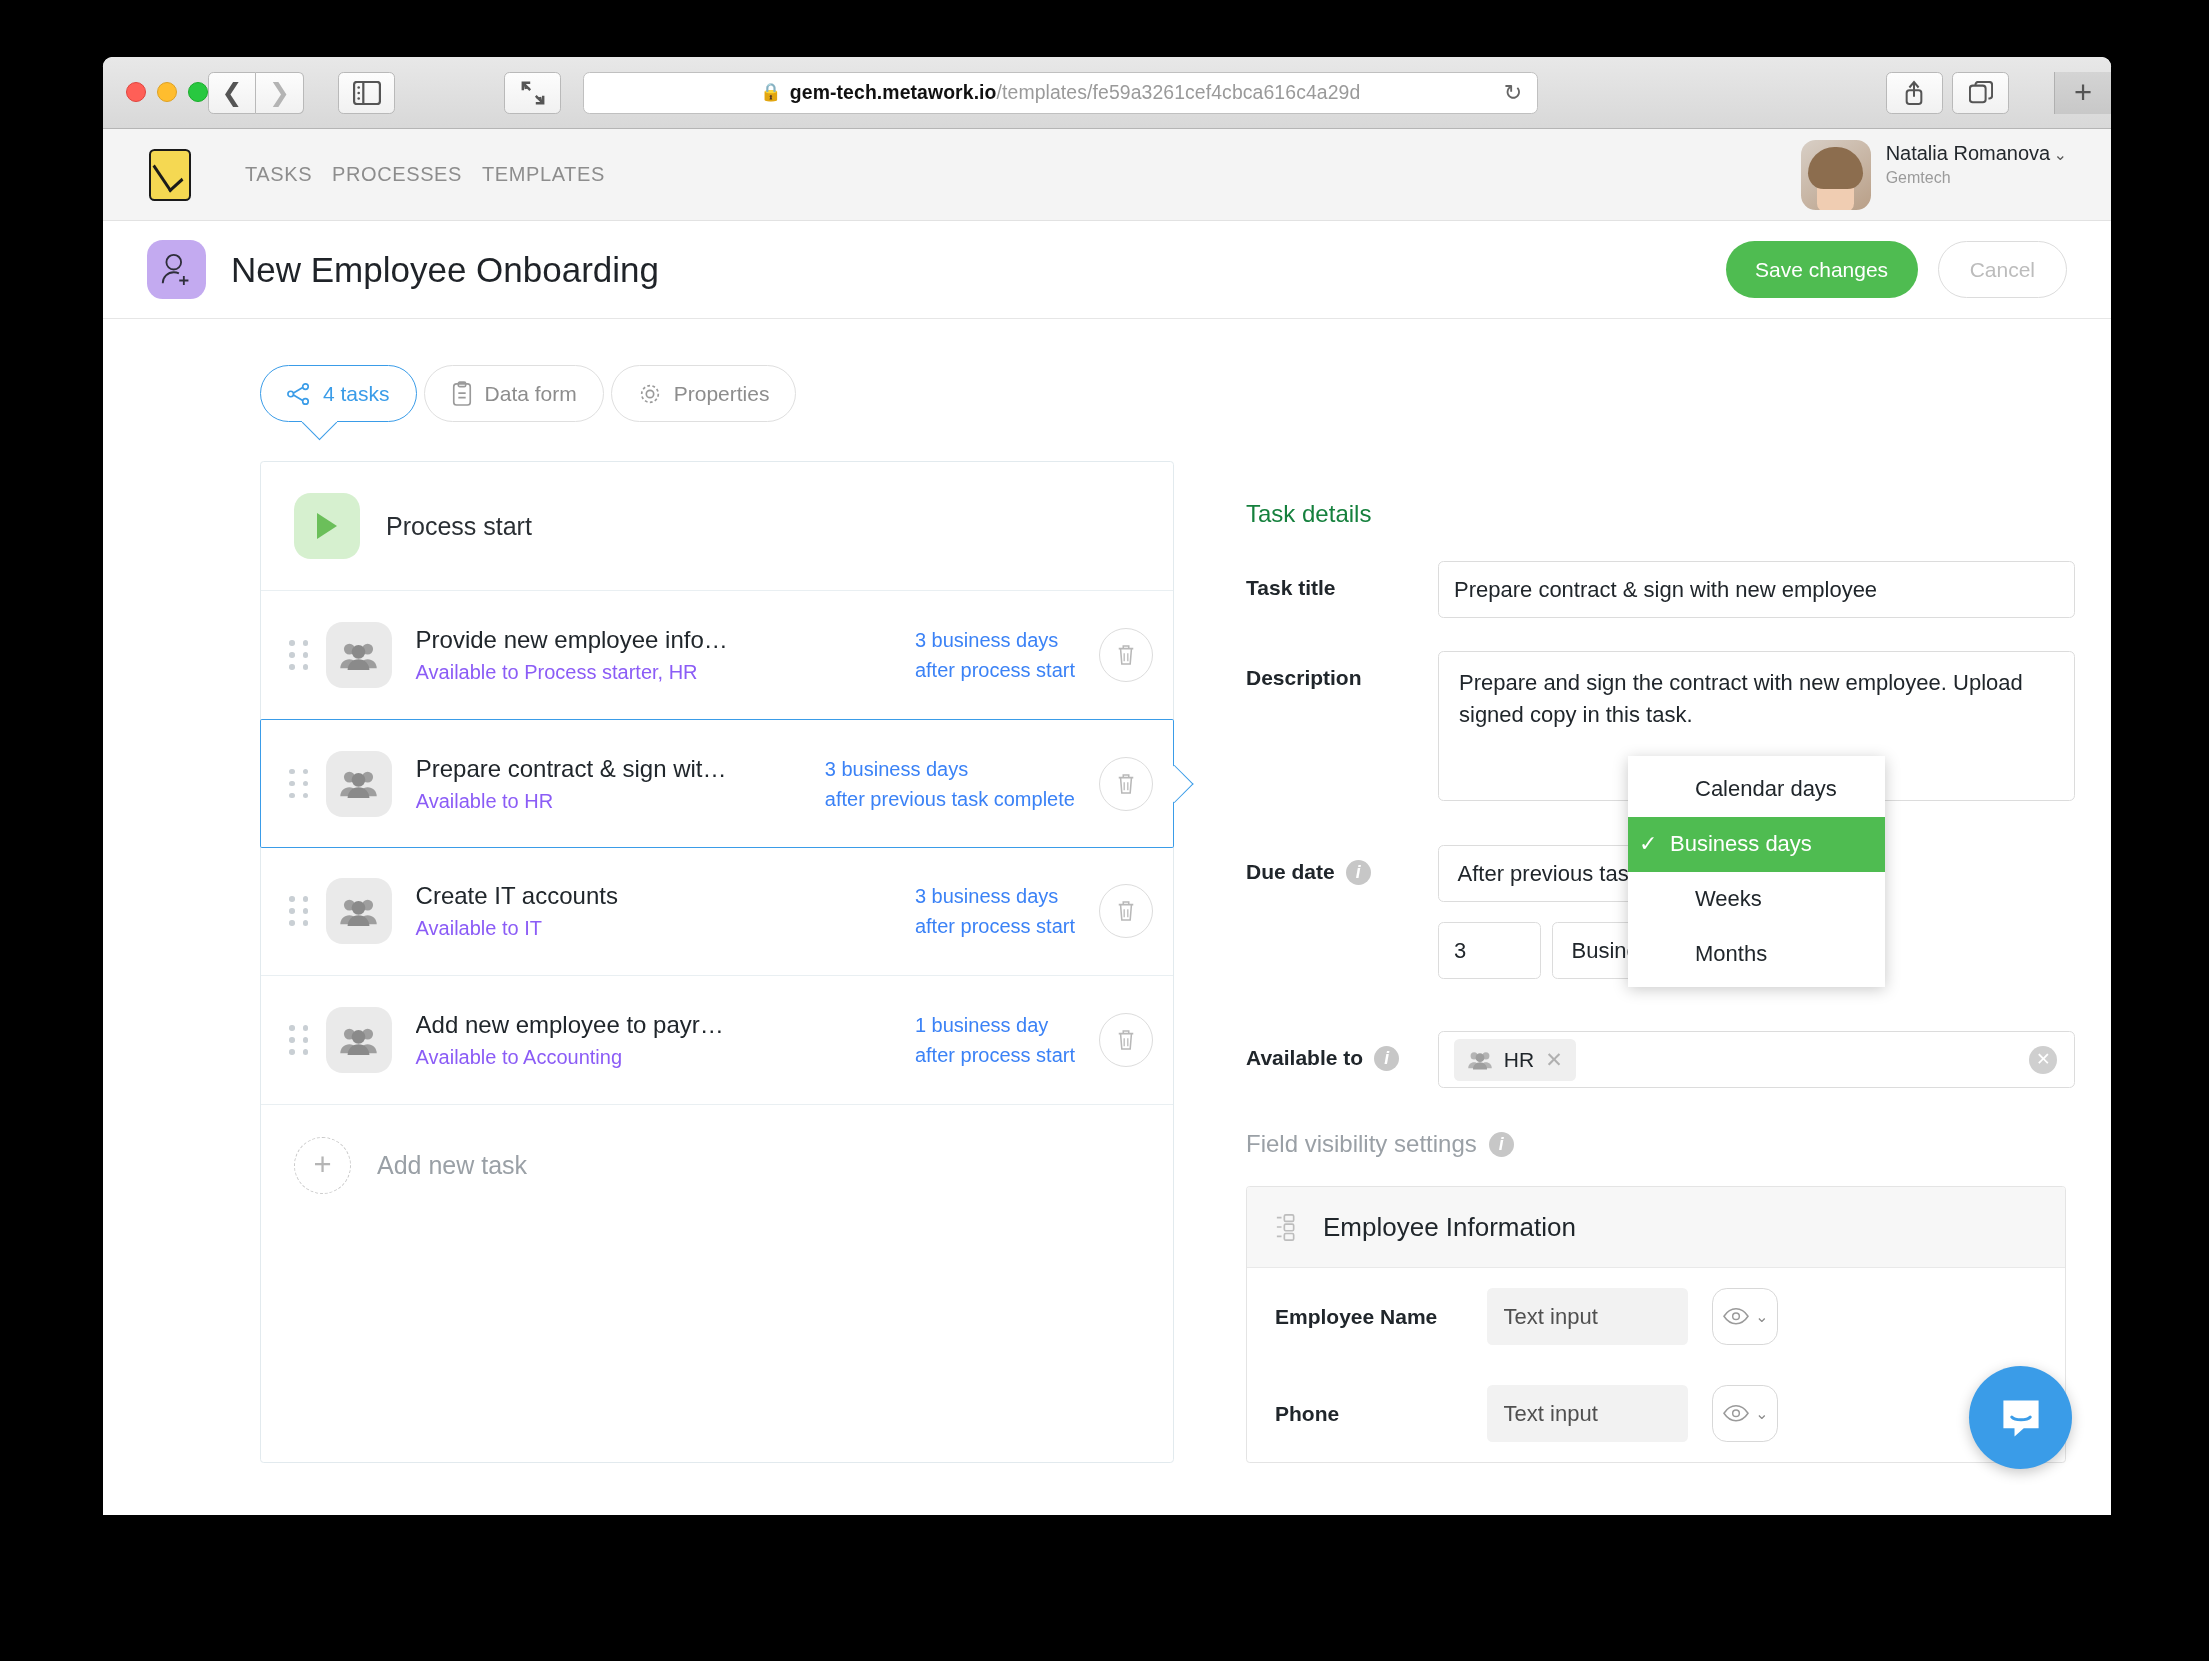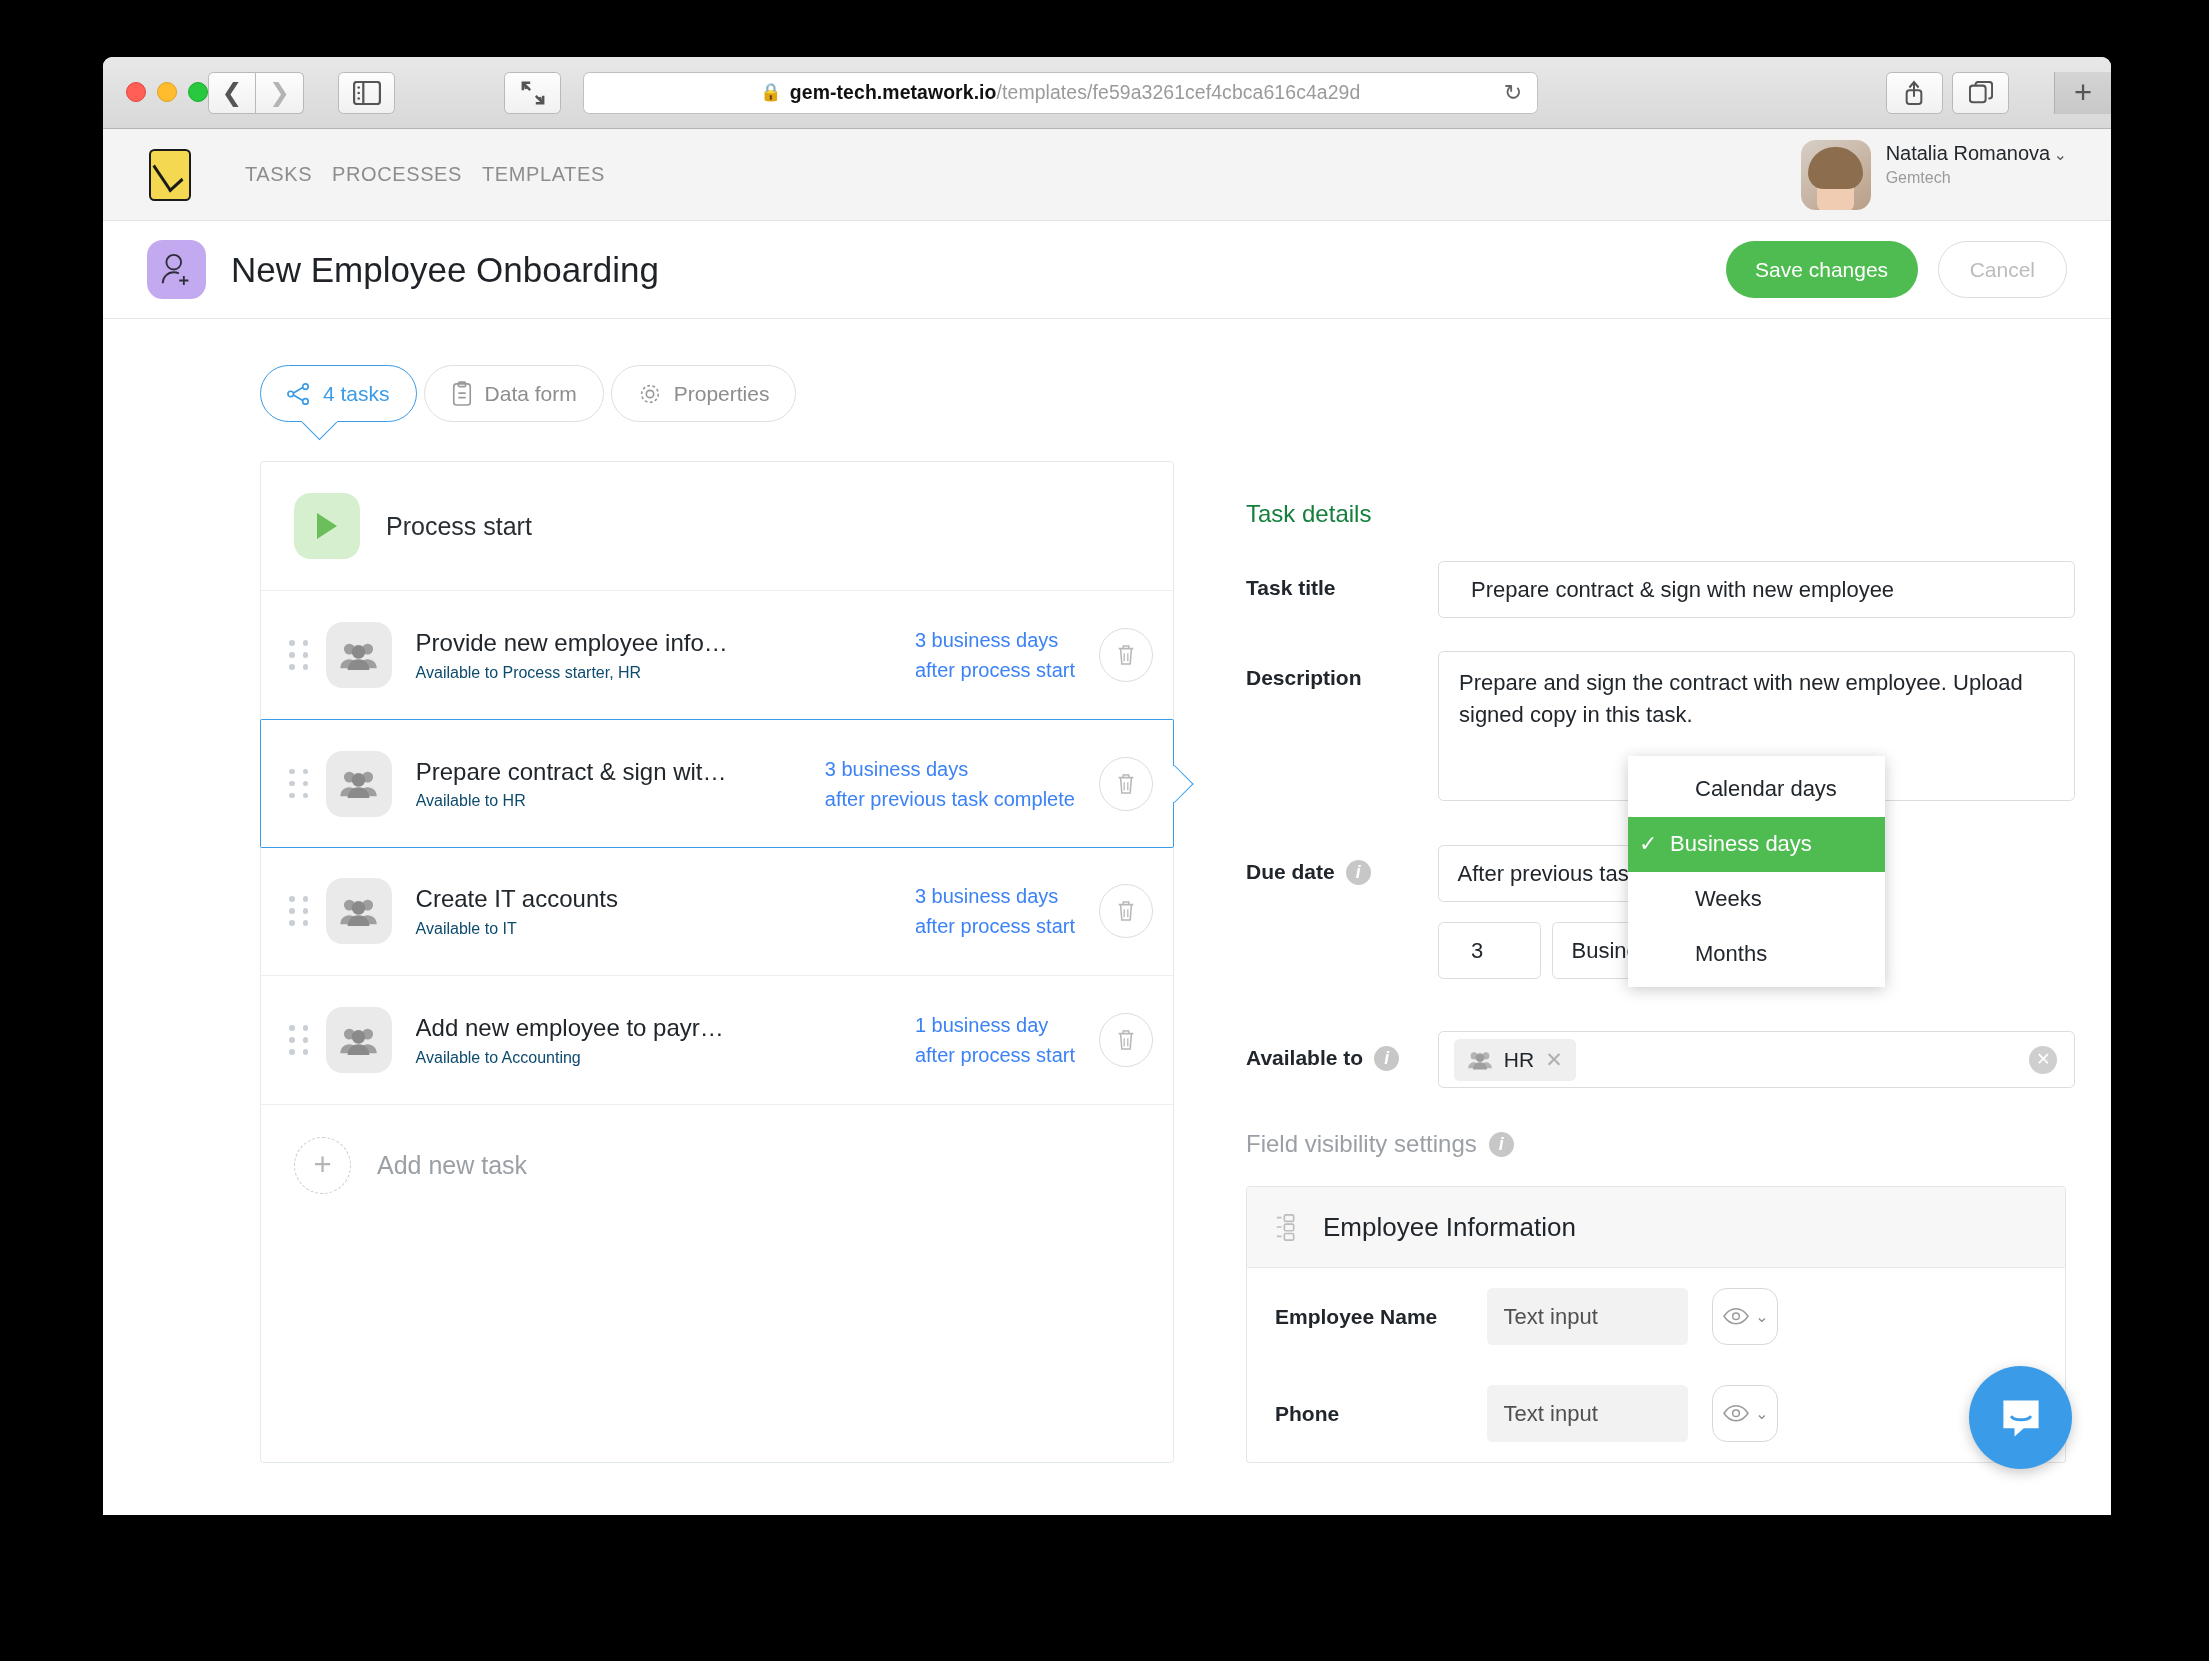--- a/index.html
+++ b/index.html
@@ -234,21 +234,21 @@
   .people-badge {
     width: 66px; height: 66px; border-radius: 16.6px;
     background: #eaeaea; flex: none;
     display: flex; align-items: center; justify-content: center;
   }
   .task-text { margin-left: 24px; flex: 1; line-height: 1.45; min-width: 0; }
   .task-title {
     font-size: 24px; color: #20262b;
     white-space: nowrap; overflow: hidden;
   }
-  .task-sub { font-size: 16px; color: #0c4a6e; }
+  .task-sub { font-size: 20px; color: #8b5cf6; }
   .task-due { font-size: 20px; color: #3b82f6; line-height: 1.5; white-space: nowrap; }
   .trash-btn {
     width: 54px; height: 54px; border-radius: 50%;
     border: 0.9px solid #dcdcdc; background: #fff;
     margin-left: 24px; flex: none;
     display: flex; align-items: center; justify-content: center;
   }
   .add-row { display: flex; align-items: center; height: 120px; padding-left: 33px; }
   .add-circle {
     width: 57px; height: 57px; border-radius: 50%;
@@ -271,21 +271,21 @@
     width: 25px; height: 25px; border-radius: 50%;
     background: #c7c7c7; color: #fff;
     font-size: 17.5px; font-style: italic; font-weight: bold;
     display: flex; align-items: center; justify-content: center;
     flex: none;
   }
   .inp {
     border: 0.9px solid #dcdcdc; border-radius: 5.5px;
     background: #fff; font-family: inherit;
     font-size: 22px; color: #20262b;
-    padding: 0 32px; height: 57px; width: 637px;
+    padding: 0 15px; height: 57px; width: 637px;
     display: flex; align-items: center;
   }
   .txta {
     border: 0.9px solid #dcdcdc; border-radius: 5.5px;
     background: #fff; font-family: inherit;
     font-size: 22px; color: #20262b; line-height: 1.45;
     padding: 14.8px 20px; width: 637px; height: 150px;
   }
   .sel {
     position: relative;

